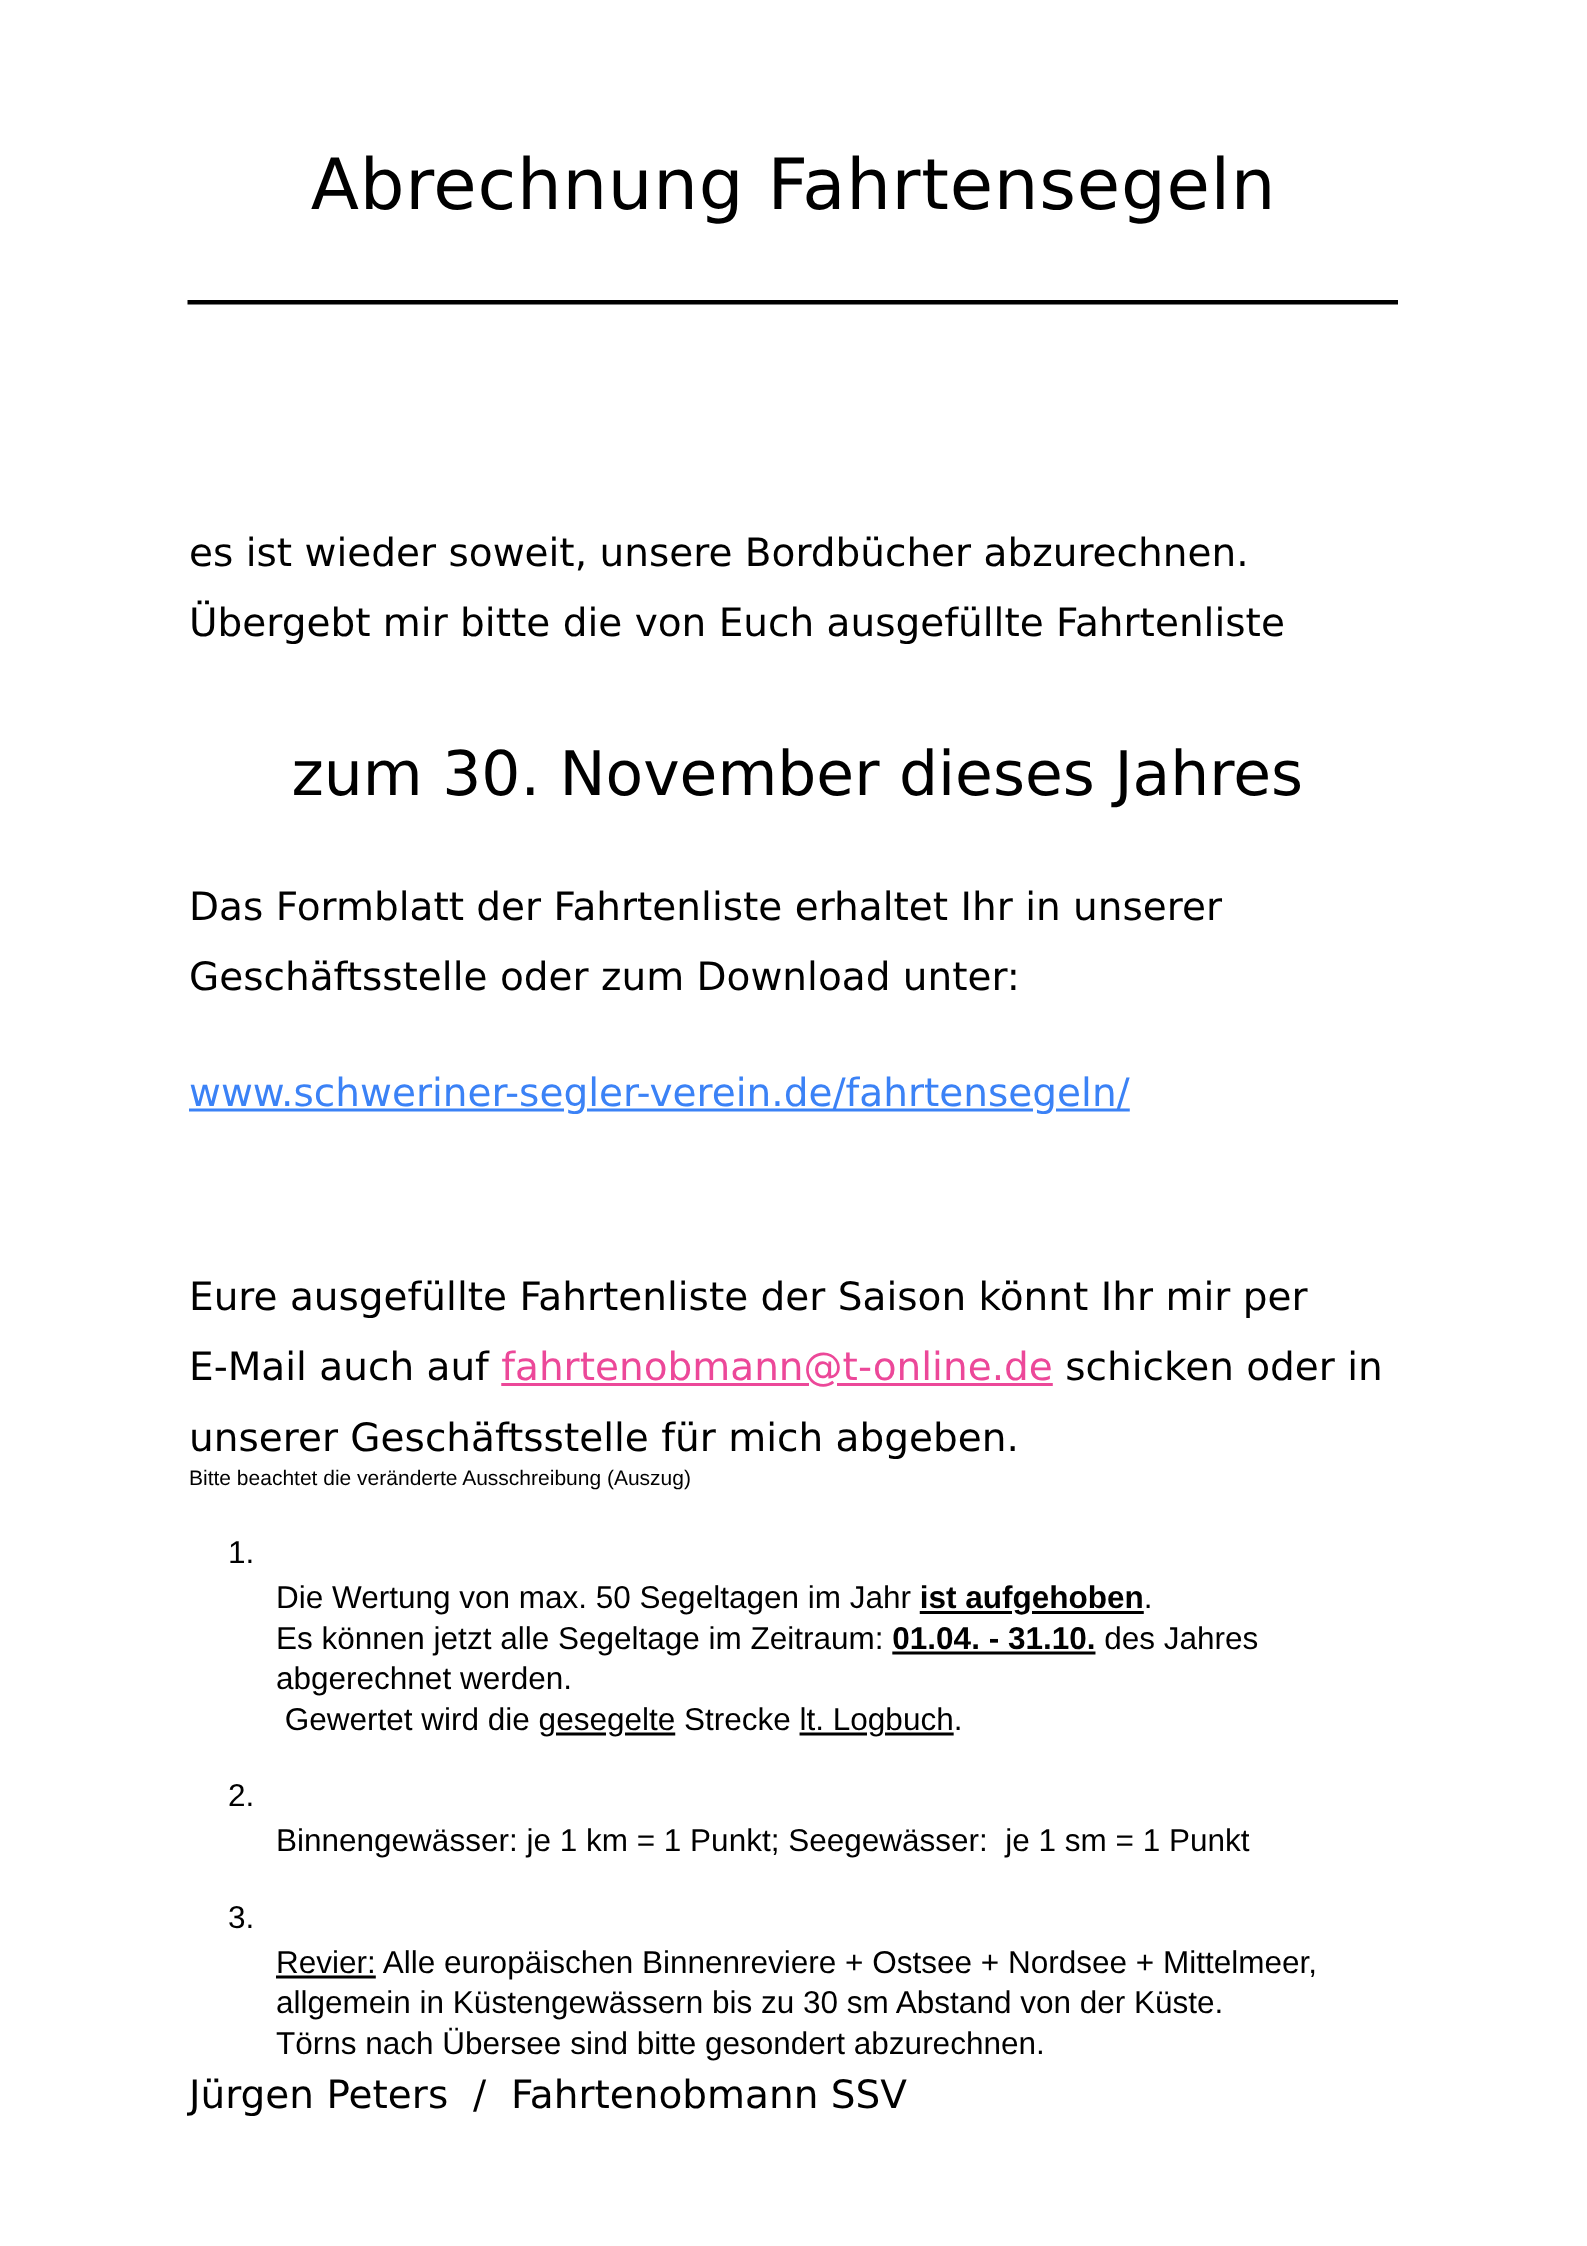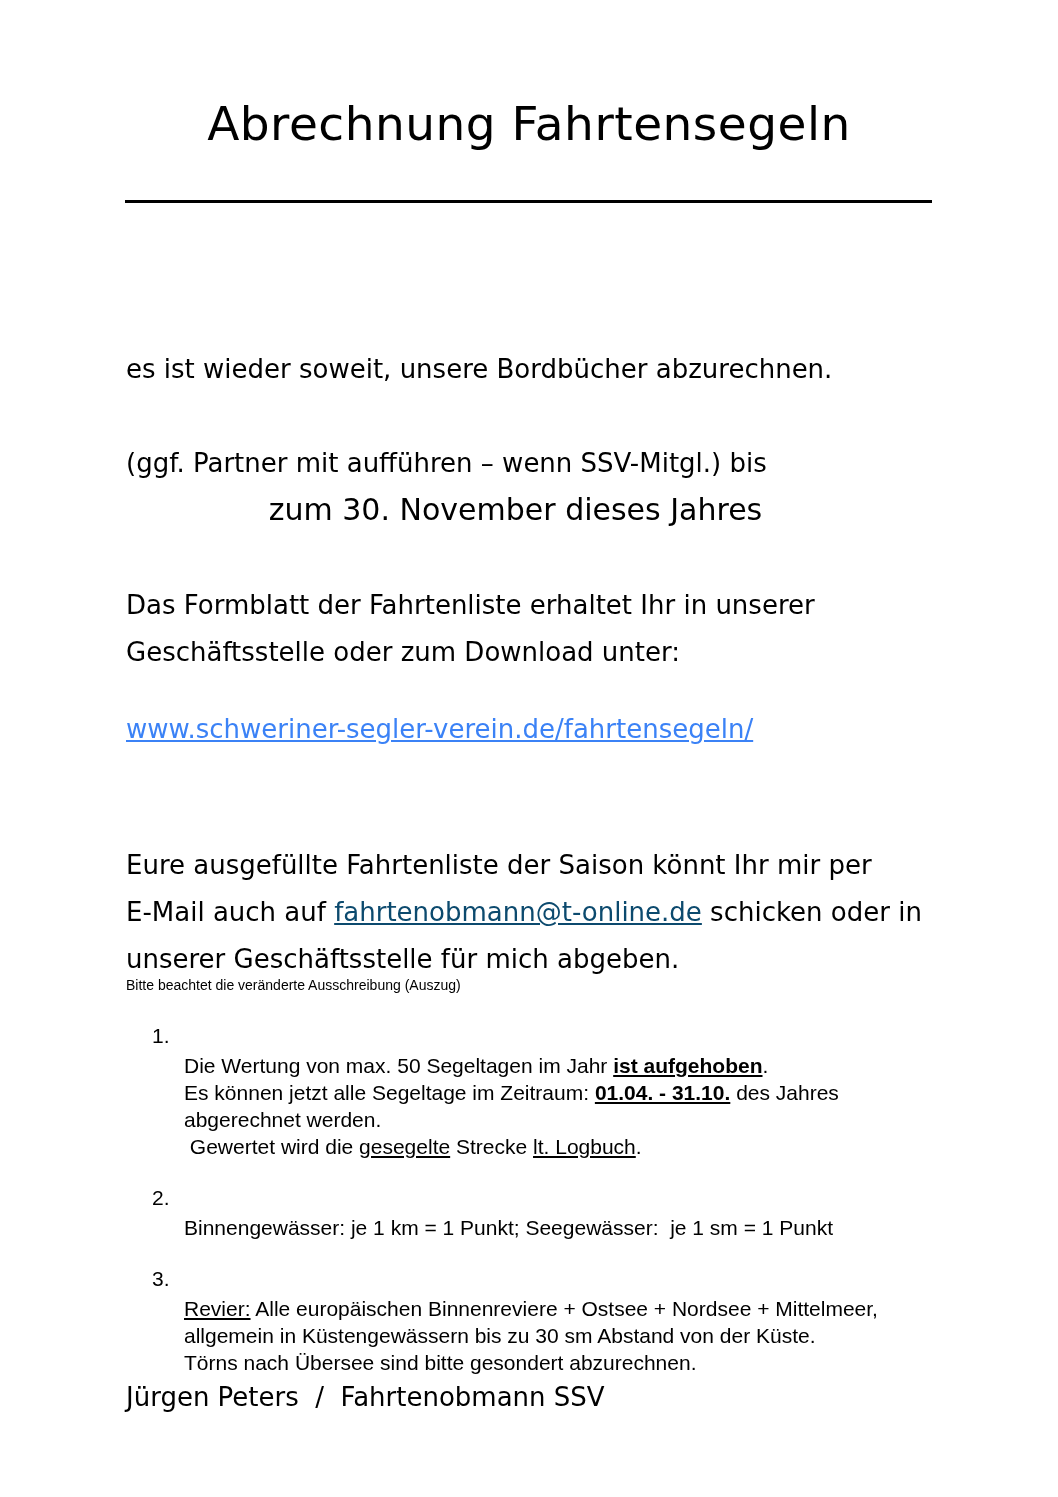--- a/index.html
+++ b/index.html
@@ -43,24 +43,24 @@
     left: 126px;
     width: 830px;
     font-size: 26px;
     line-height: 47px;
     white-space: pre-wrap;
     margin-top: 24px;
   }
   .intro-para   { top: 322px; }
   .deadline {
     top: 492px;
-    left: 112px;
+    left: 128px;
     width: 807px;
     text-align: center;
-    font-size: 30px;
+    font-size: 41px;
     white-space: nowrap;
   }
   .form-info    { top: 558px; }
   .download-link {
     top: 714px;
     left: 126px;
     font-size: 26px;
     text-decoration: underline;
     cursor: pointer;
     white-space: nowrap;
@@ -105,29 +105,29 @@
 </head>
 <body>
 
 <div class="page">
 
   <div class="abs doc-title">Abrechnung Fahrtensegeln</div>
 
   <div class="abs title-rule"></div>
 
 
-  <div class="abs body-para intro-para"><span>es ist wieder soweit, unsere Bordbücher abzurechnen.</span><br><br><span>(ggf. Partner mit aufführen – wenn SSV-Mitgl.) bis</span></div>
+  <div class="abs body-para intro-para"><span>es ist wieder soweit, unsere Bordbücher abzurechnen.</span><br><span>Übergebt mir bitte die von Euch ausgefüllte Fahrtenliste</span><br></div>
 
   <div class="abs deadline">zum 30. November dieses Jahres</div>
 
   <div class="abs body-para form-info"><span>Das Formblatt der Fahrtenliste erhaltet Ihr in unserer</span><br><span>Geschäftsstelle oder zum Download unter:</span></div>
 
   <a class="abs download-link" style="color: #3b82f6;">www.schweriner-segler-verein.de/fahrtensegeln/</a>
 
-  <div class="abs body-para email-para"><span>Eure ausgefüllte Fahrtenliste der Saison könnt Ihr mir per</span><br><span>E-Mail auch auf </span><span style="color: #0c4a6e; text-decoration: underline; cursor: pointer;">fahrtenobmann@t-online.de</span><span> schicken oder in</span><br><span>unserer Geschäftsstelle für mich abgeben.</span></div>
+  <div class="abs body-para email-para"><span>Eure ausgefüllte Fahrtenliste der Saison könnt Ihr mir per</span><br><span>E-Mail auch auf </span><span style="color: #ec4899; text-decoration: underline; cursor: pointer;">fahrtenobmann@t-online.de</span><span> schicken oder in</span><br><span>unserer Geschäftsstelle für mich abgeben.</span></div>
 
   <div class="abs notice-heading">Bitte beachtet die veränderte Ausschreibung (Auszug)</div>
 
   <div class="abs numbered-list">
     <div class="list-item">
       <div class="item-number">1.</div>
       <div class="item-body"><span>Die Wertung von max. 50 Segeltagen im Jahr </span><span style="font-weight: bold; text-decoration: underline;">ist aufgehoben</span><span>.</span><br><span>Es können jetzt alle Segeltage im Zeitraum: </span><span style="font-weight: bold; text-decoration: underline;">01.04. - 31.10.</span><span> des Jahres</span><br><span>abgerechnet werden.</span><br><span> Gewertet wird die </span><span style="text-decoration: underline;">gesegelte</span><span> Strecke </span><span style="text-decoration: underline;">lt. Logbuch</span><span>.</span></div>
     </div>
     <div class="list-item">
       <div class="item-number">2.</div>

